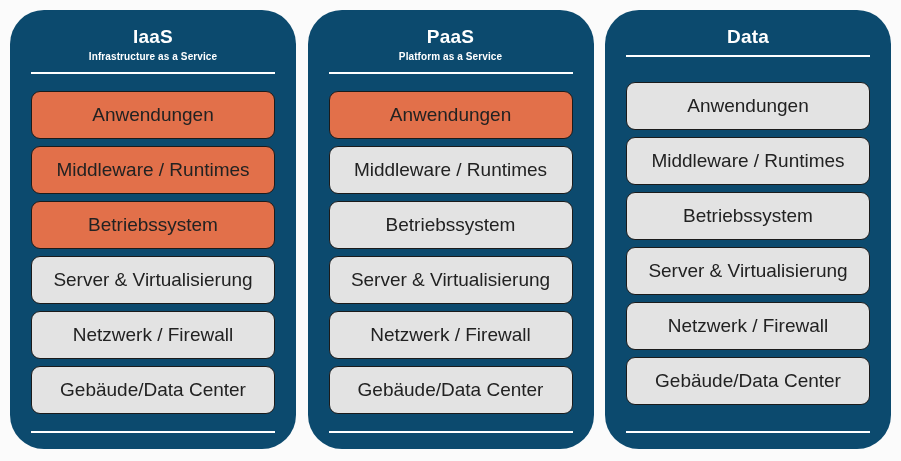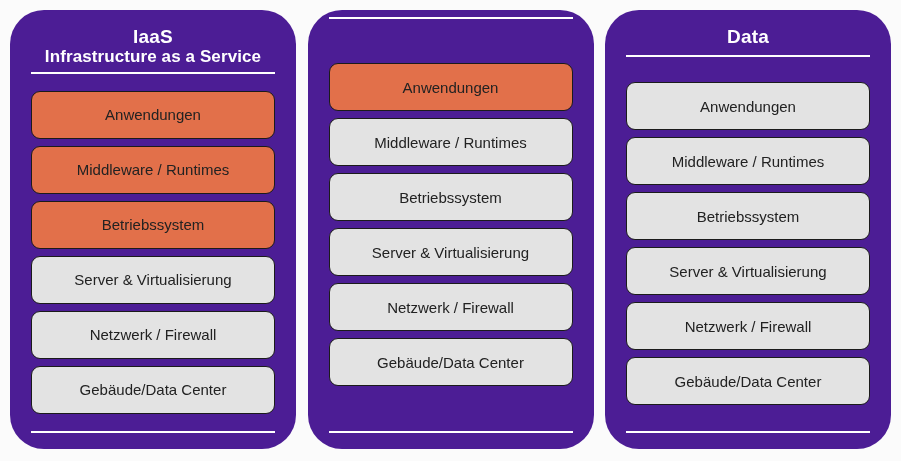--- a/index.html
+++ b/index.html
@@ -20,42 +20,42 @@
     background: #fbfbfb;
     display: flex;
     justify-content: space-between;
     align-items: stretch;
     padding: 10px 10px 12px 10px;
     box-sizing: border-box;
   }
   .panel {
     width: 286px;
     box-sizing: border-box;
-    background: #4c1d95;
+    background: #0c4a6e;
     border-radius: 34px;
     display: flex;
     flex-direction: column;
     align-items: stretch;
     padding: 0 21px;
   }
   .panel-header {
     padding-top: 16px;
     text-align: center;
     flex: 0 0 auto;
   }
   .panel-title {
     color: #ffffff;
     font-size: 19px;
     font-weight: bold;
     line-height: 22px;
     letter-spacing: 0.2px;
   }
   .panel-subtitle {
     color: #ffffff;
-    font-size: 17px;
+    font-size: 10px;
     font-weight: bold;
     line-height: 16px;
     margin-top: 1px;
     letter-spacing: 0.1px;
   }
   .divider {
     height: 2px;
     background: #ffffff;
     margin-top: 7px;
     flex: 0 0 auto;
@@ -72,21 +72,21 @@
     padding: 9px 0 10px 0;
   }
   .layer-box {
     height: 48px;
     box-sizing: border-box;
     border: 1.6px solid #1b1b1b;
     border-radius: 9px;
     display: flex;
     align-items: center;
     justify-content: center;
-    font-size: 15px;
+    font-size: 19px;
     color: #222222;
     text-align: right;
     background: #e3e3e3;
     white-space: nowrap;
   }
   .layer-box.highlight {
     background: #e2704a;
   }
   .spacer-bottom {
     height: 16px;
@@ -108,20 +108,24 @@
         <div class="layer-box highlight">Middleware / Runtimes</div>
         <div class="layer-box highlight">Betriebssystem</div>
         <div class="layer-box">Server &amp; Virtualisierung</div>
         <div class="layer-box">Netzwerk / Firewall</div>
         <div class="layer-box">Gebäude/Data Center</div>
       </div>
       <div class="divider bottom"></div>
       <div class="spacer-bottom"></div>
     </div>
     <div class="panel">
+      <div class="panel-header">
+        <div class="panel-title">PaaS</div>
+        <div class="panel-subtitle">Platform as a Service</div>
+      </div>
       <div class="divider"></div>
       <div class="layer-stack">
         <div class="layer-box highlight">Anwendungen</div>
         <div class="layer-box">Middleware / Runtimes</div>
         <div class="layer-box">Betriebssystem</div>
         <div class="layer-box">Server &amp; Virtualisierung</div>
         <div class="layer-box">Netzwerk / Firewall</div>
         <div class="layer-box">Gebäude/Data Center</div>
       </div>
       <div class="divider bottom"></div>

